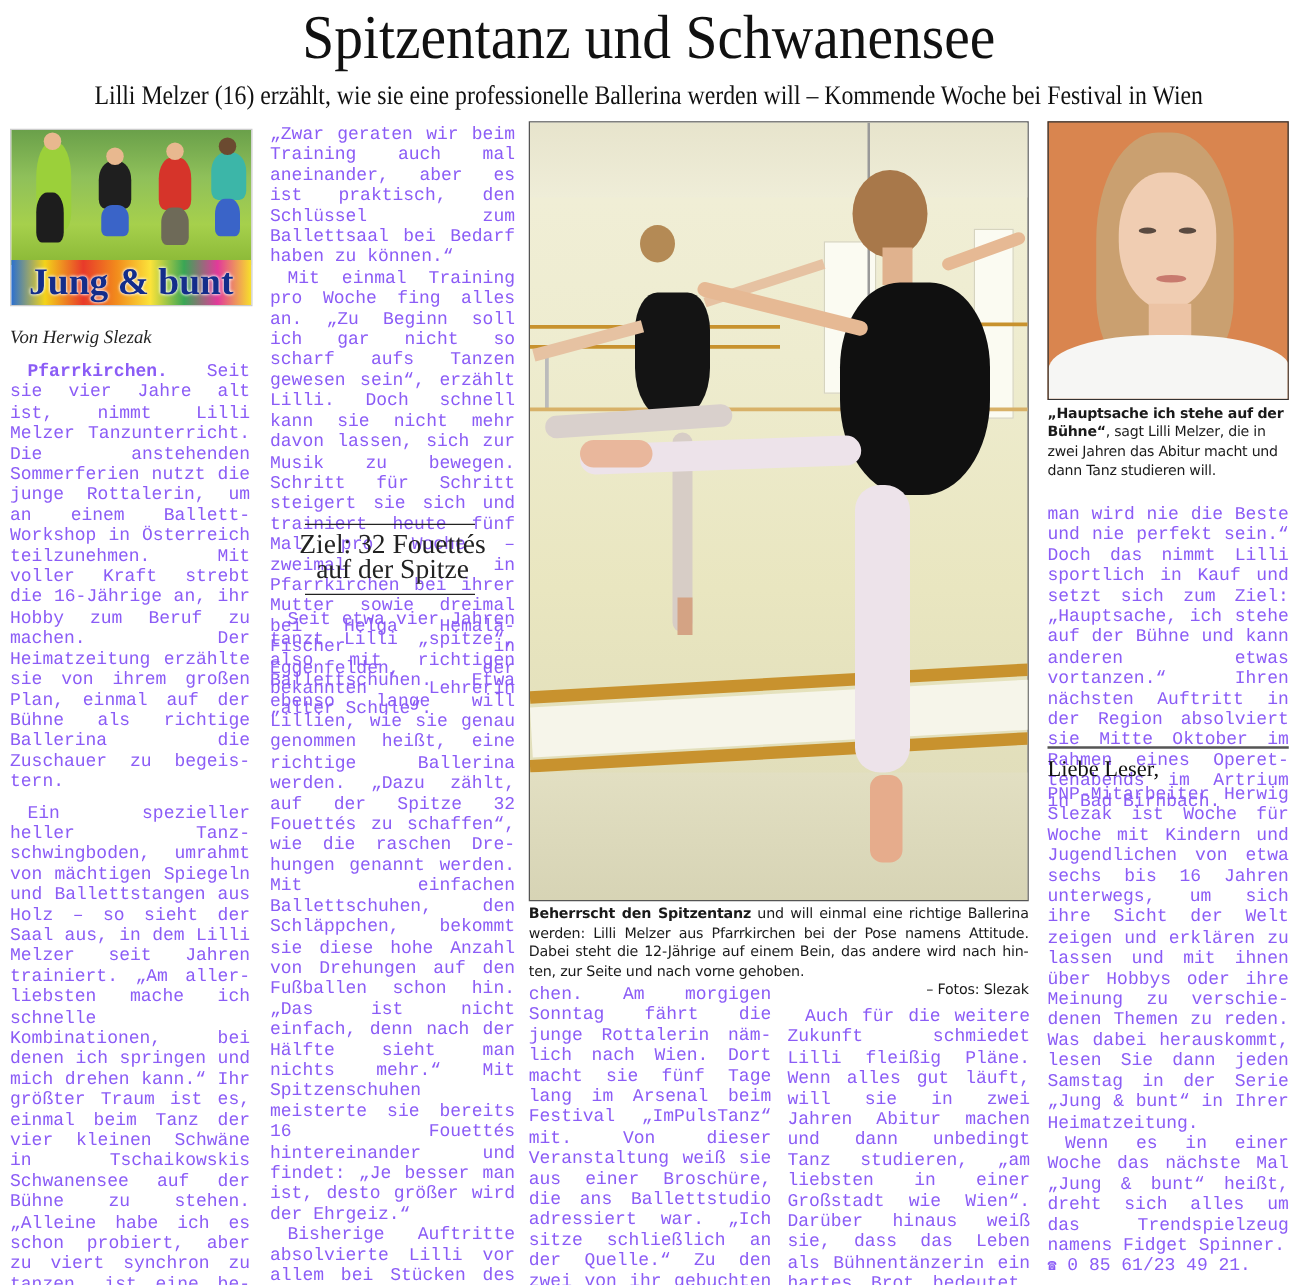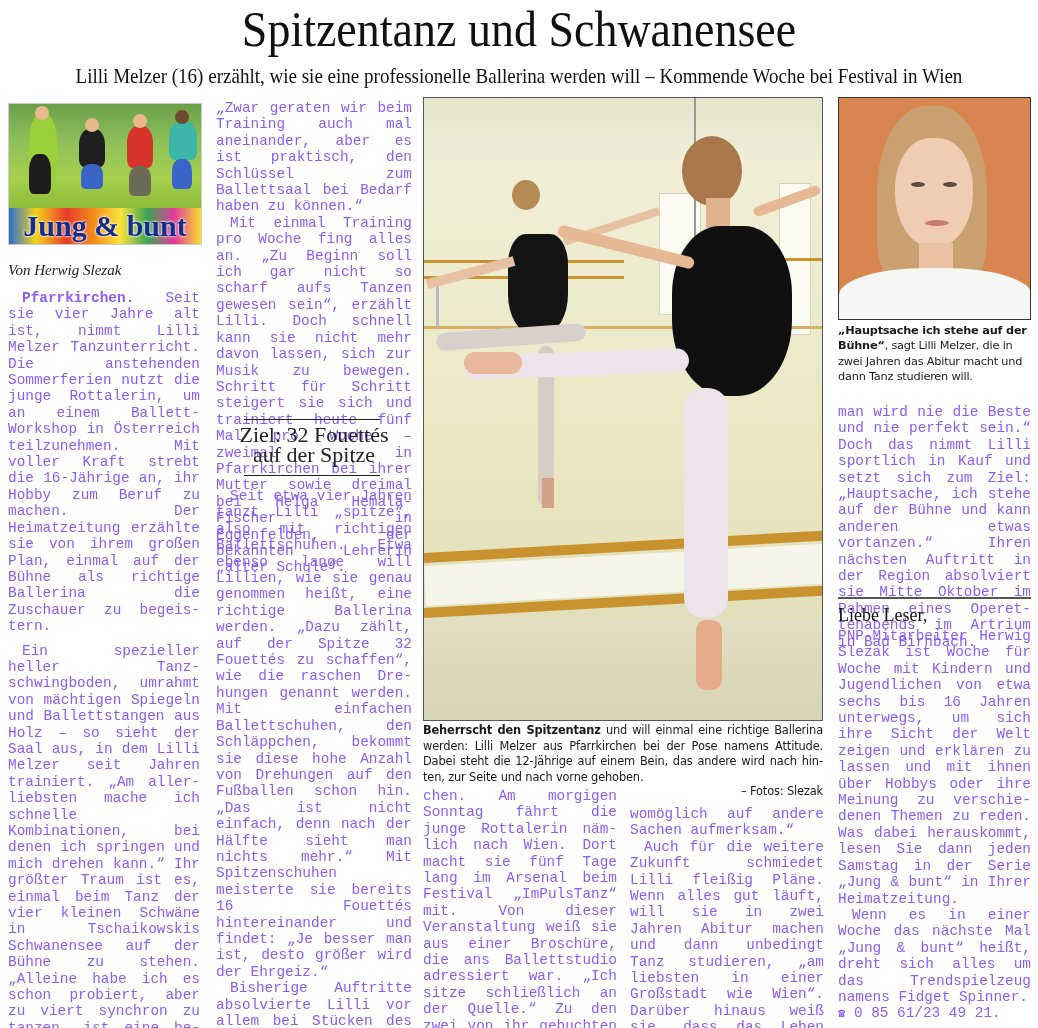--- a/index.html
+++ b/index.html
@@ -137,21 +137,20 @@
 </div>
 
 <div class="caption">
   <b>Beherrscht den Spitzentanz</b><span> und will einmal eine richtige Ballerina werden: Lilli Melzer aus Pfarrkirchen bei der Pose namens Attitude. Dabei steht die 12-Jährige auf einem Bein, das andere wird nach hin­ten, zur Seite und nach vorne gehoben.</span><span class="credit">– Fotos: Slezak</span>
 </div>
 
 <div class="col c3">
   <p class="noindent">chen. Am morgigen Sonntag fährt die junge Rottalerin näm­lich nach Wien. Dort macht sie fünf Tage lang im Arsenal beim Festival „ImPulsTanz“ mit. Von dieser Veranstaltung weiß sie aus einer Broschüre, die ans Ballettstudio adressiert war. „Ich sitze schließlich an der Quelle.“ Zu den zwei von ihr ge­buchten Kursen gehört eine Ballettklasse für Fortgeschritte­ne. „Neue Lehrer machen mich</p>
 </div>
 <div class="col c4">
-  <p class="noindent">womöglich auf andere Sachen aufmerksam.“</p>
   <p>Auch für die weitere Zukunft schmiedet Lilli fleißig Pläne. Wenn alles gut läuft, will sie in zwei Jahren Abitur machen und dann unbedingt Tanz studieren, „am liebsten in einer Großstadt wie Wien“. Darüber hinaus weiß sie, dass das Leben als Bühnentänzerin ein hartes Brot bedeutet. „Es ist schwierig, En­gagements zu bekommen, und</p>
 </div>
 
 <div class="portrait">
   <div class="shape" style="left:38px;top:8px;width:110px;height:190px;border-radius:45% 45% 30% 30%;background:#caa070;"></div>
   <div class="shape" style="left:56px;top:40px;width:78px;height:110px;border-radius:45% 45% 50% 50%;background:#f0cdb2;"></div>
   <div class="shape" style="left:72px;top:84px;width:14px;height:5px;border-radius:50%;background:#5a4a40;"></div>
   <div class="shape" style="left:104px;top:84px;width:14px;height:5px;border-radius:50%;background:#5a4a40;"></div>
   <div class="shape" style="left:86px;top:122px;width:24px;height:6px;border-radius:50%;background:#c87a6e;"></div>
   <div class="shape" style="left:80px;top:145px;width:34px;height:30px;background:#ecc3a4;"></div>

